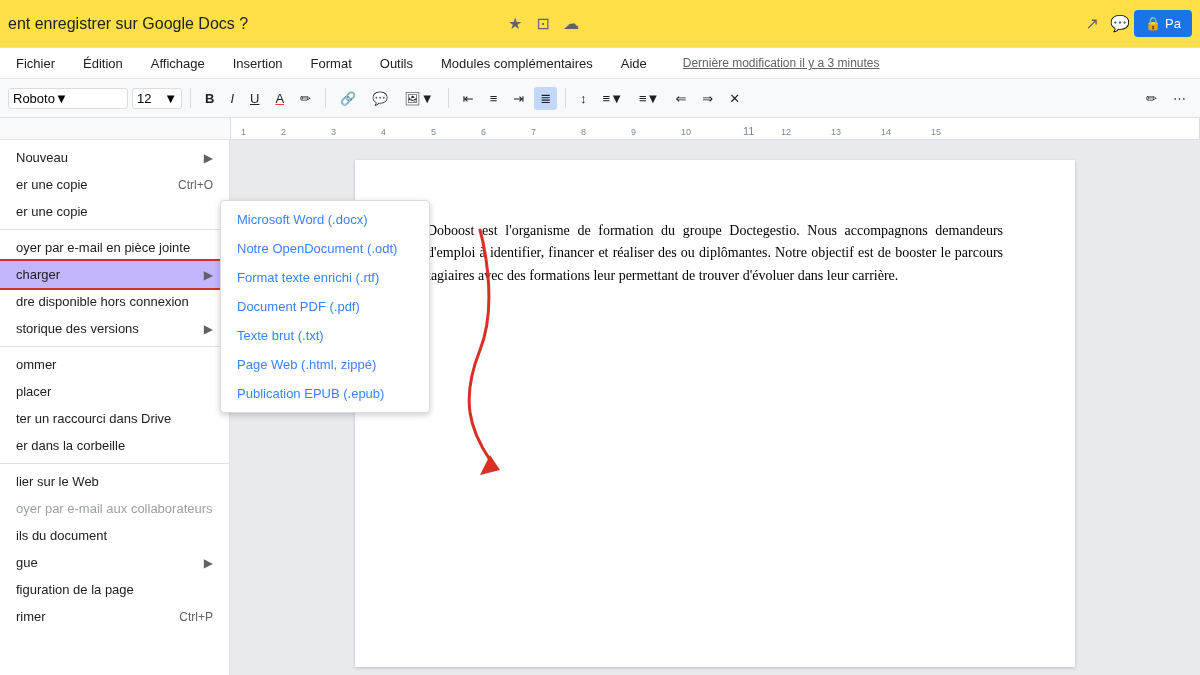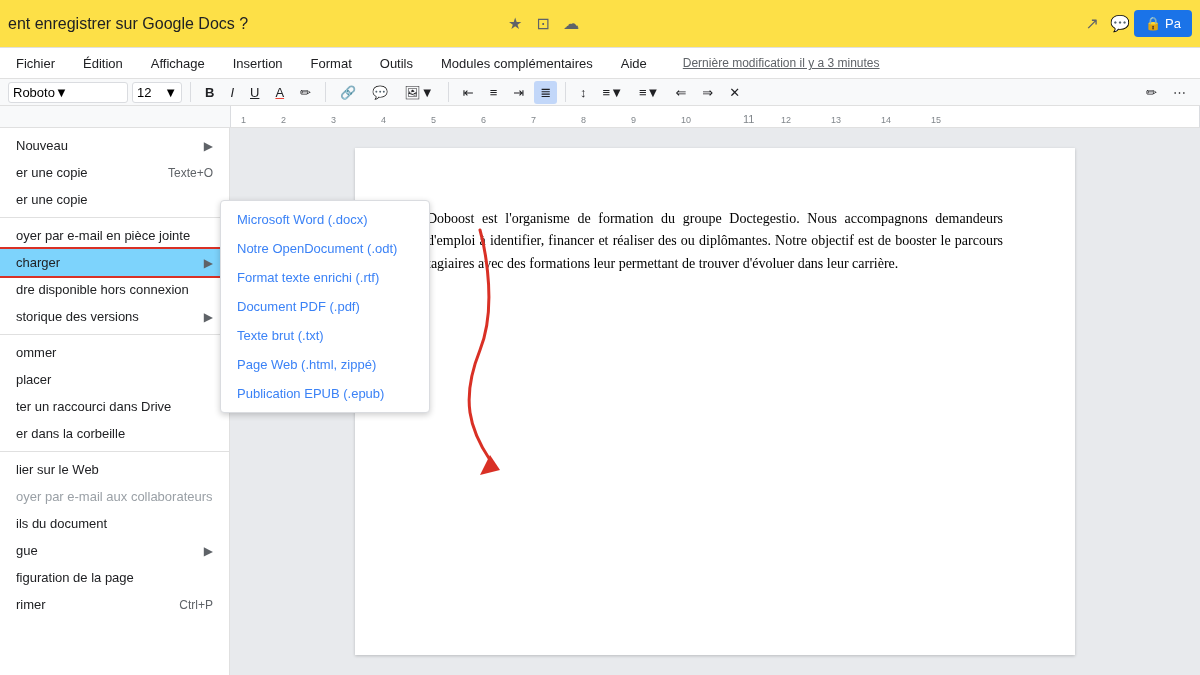--- a/index.html
+++ b/index.html
@@ -63,21 +63,21 @@
     }
 
     
     .toolbar {
       display: flex;
       align-items: center;
       padding: 4px 8px;
       background: #f8f9fa;
       border-top: 1px solid #e0e0e0;
       border-bottom: 1px solid #e0e0e0;
-      height: 28px;
+      height: 40px;
       gap: 4px;
       justify-content: space-between;
     }
     .toolbar-btn {
       padding: 4px 6px;
       border: none;
       background: transparent;
       cursor: pointer;
       border-radius: 3px;
       font-size: 13px;
@@ -157,21 +157,21 @@
       padding: 6px 16px;
       cursor: pointer;
       display: flex;
       align-items: center;
       justify-content: space-between;
       color: #202124;
       font-size: 13px;
       position: relative;
     }
     .sidebar-item.highlighted {
-      background: #7dd3fc;
+      background: #c4b5fd;
       outline: 2px solid #d93025;
       gap: 12px;
     }
     .sidebar-item .shortcut {
       color: #5f6368;
       font-size: 12px;
     }
     .sidebar-item .arrow {
       color: #5f6368;
       font-size: 12px;
@@ -324,21 +324,21 @@
 
 <div class="main-layout">
 
   <div class="sidebar">
     <div class="sidebar-item">
       <span>Nouveau</span>
       <span class="arrow">▶</span>
     </div>
     <div class="sidebar-item">
       <span>er une copie</span>
-      <span class="shortcut">Texte+O</span>
+      <span class="shortcut">Ctrl+O</span>
     </div>
     <div class="sidebar-item">
       <span>er une copie</span>
     </div>
     <div class="sidebar-divider"></div>
     <div class="sidebar-item">
       <span>oyer par e-mail en pièce jointe</span>
     </div>
     <div class="sidebar-item highlighted">
       <span>charger</span>

